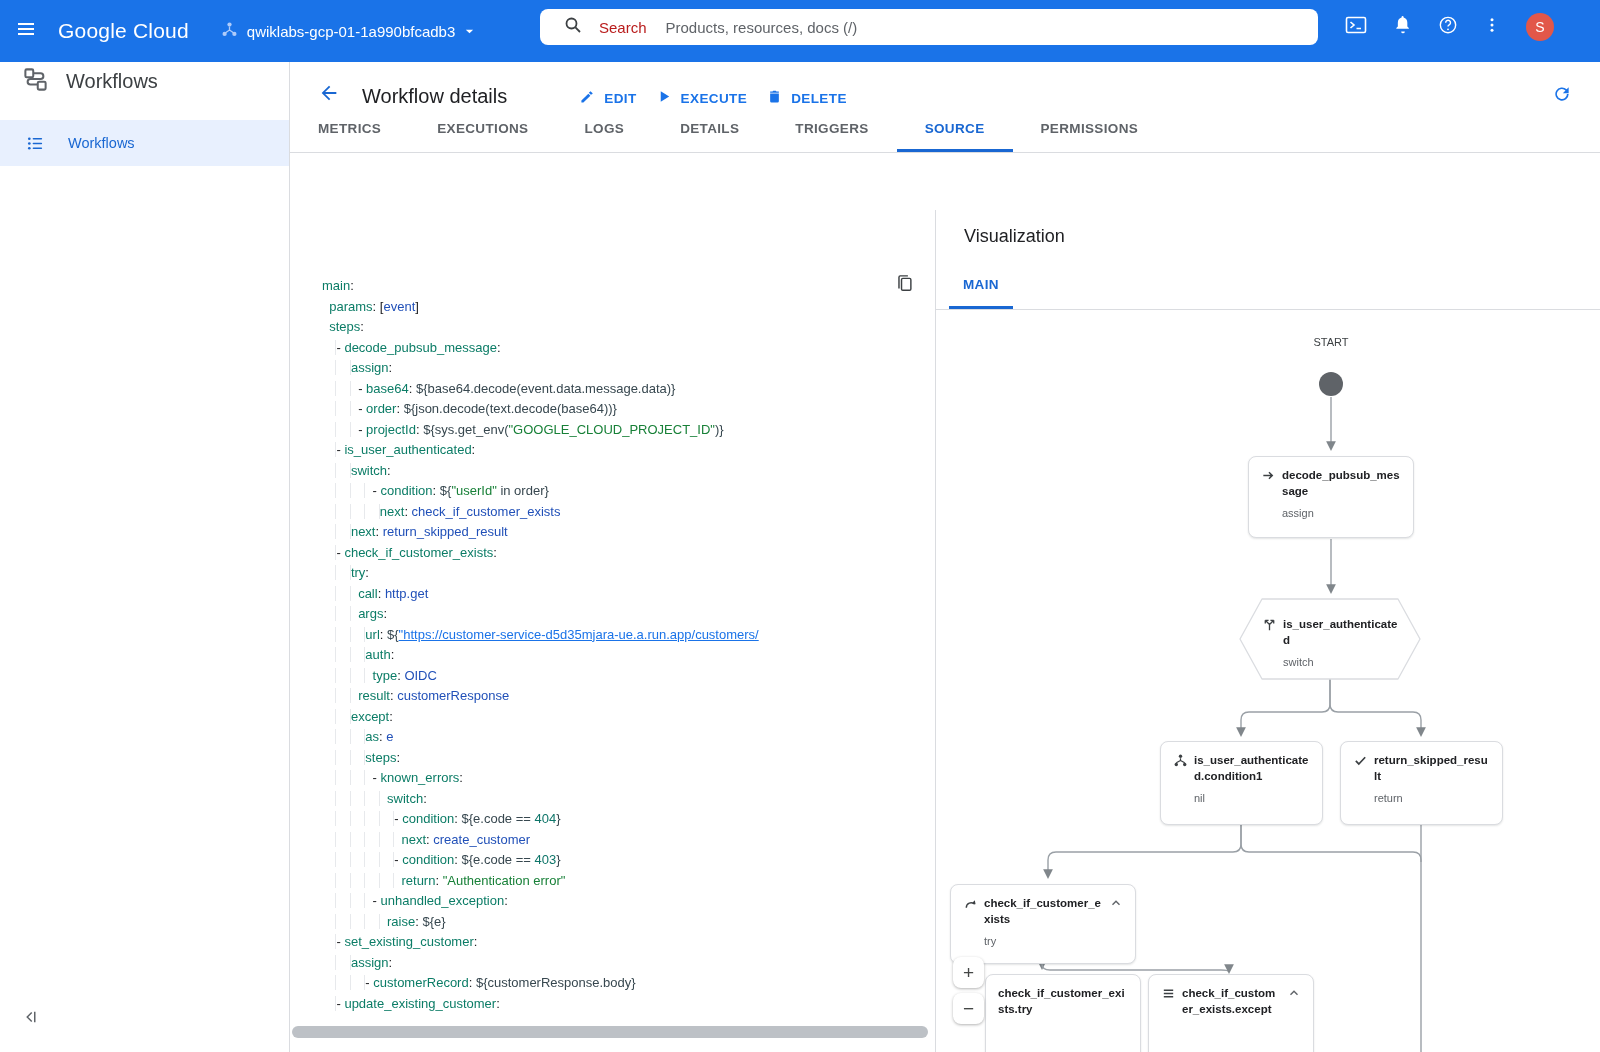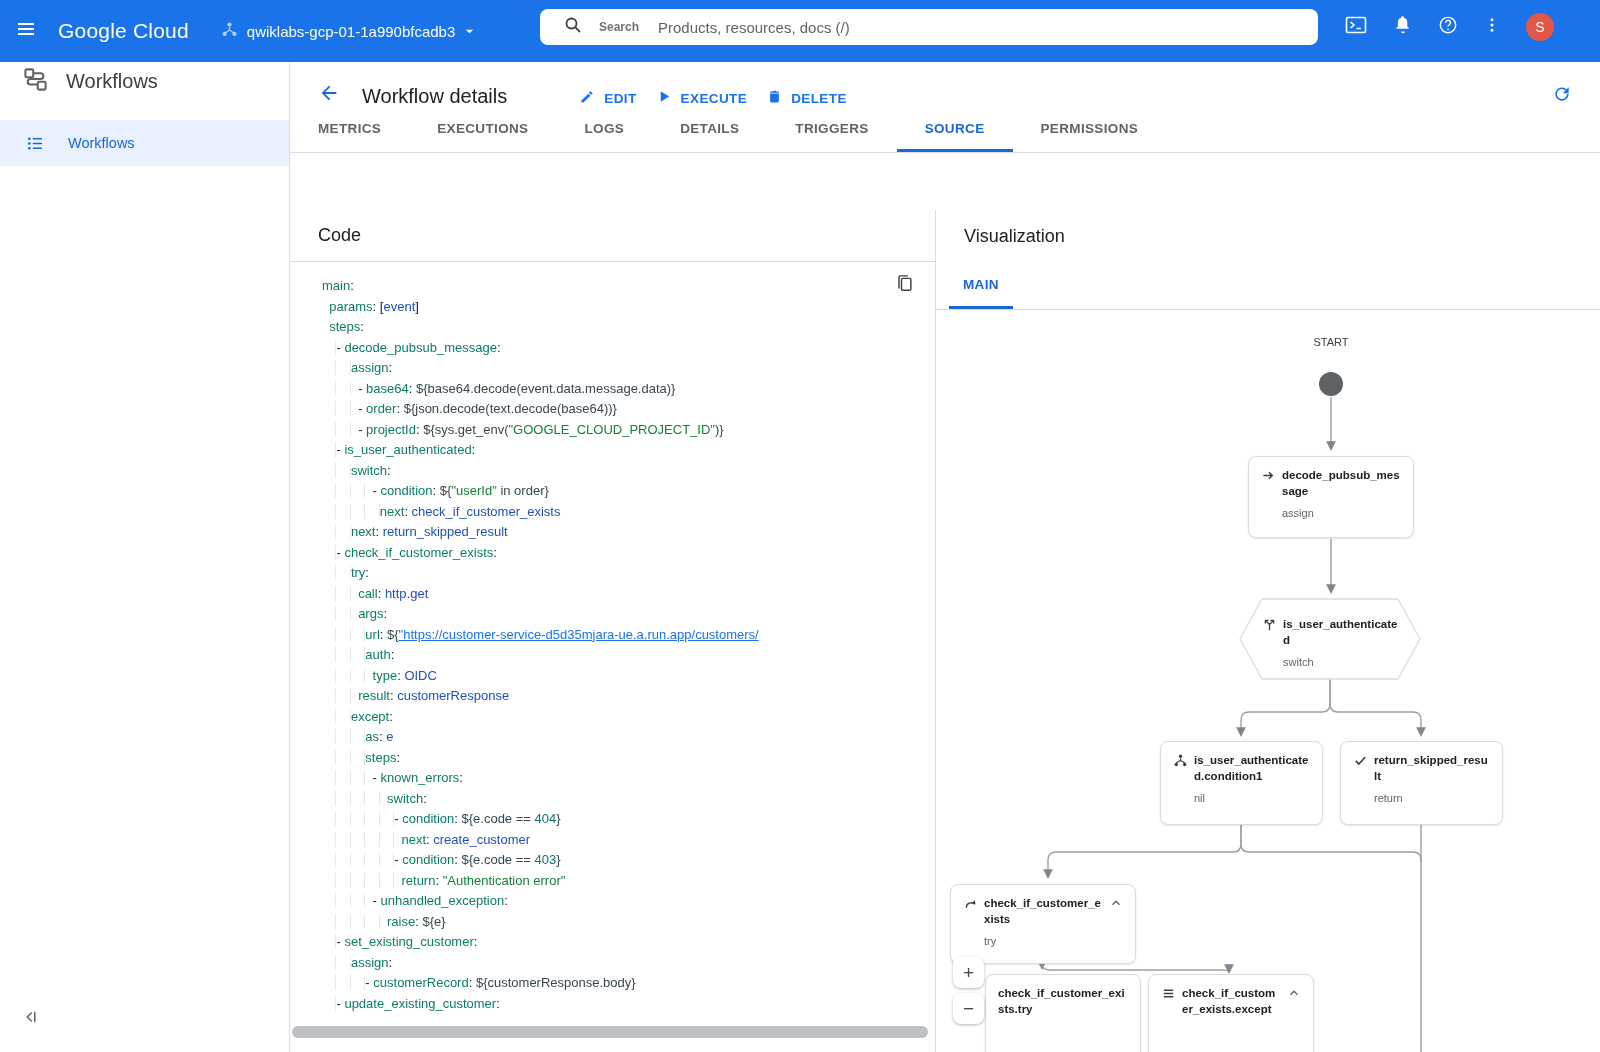--- a/index.html
+++ b/index.html
@@ -7,21 +7,21 @@
     font-family:"Liberation Sans","DejaVu Sans",sans-serif;color:#202124}
 
   
   .topbar{position:absolute;left:0;top:0;width:1600px;height:62px;background:#1a73e8;
     display:flex;align-items:center;color:#fff;z-index:30}
   .menu-btn{padding:0 16px 0 16px;display:flex;align-items:center;cursor:pointer}
   .brand{font-size:21px;font-weight:500;letter-spacing:.2px;margin-left:6px;cursor:pointer}
   .proj{display:flex;align-items:center;gap:9px;margin-left:32px;cursor:pointer;font-size:15px}
   .searchbar{position:absolute;left:540px;top:9px;width:778px;height:36px;background:#fff;
     border-radius:8px;display:flex;align-items:center;padding-left:24px;gap:17px;cursor:text}
-  .searchbar .s-label{color:#737373;font-size:12px;font-weight:700}
+  .searchbar .s-label{color:#b91c1c;font-size:15px;font-weight:400}
   .searchbar .s-hint{color:#5f6368;font-size:15px;margin-left:2px}
   .top-right{position:absolute;right:0;top:0;height:54px;display:flex;align-items:center;
     gap:25px;padding-right:46px}
   .tr-ic{display:flex;align-items:center;cursor:pointer}
   .avatar{width:28px;height:28px;border-radius:50%;background:#e25749;color:#fff;
     display:flex;align-items:center;justify-content:center;font-size:14px;font-weight:500;cursor:pointer}
 
   
   .subheader{position:absolute;left:0;top:54px;width:1600px;height:54px;background:#fff;display:flex;z-index:20}
   .sub-left{width:290px;flex:0 0 290px;border-right:1px solid #dadce0;display:flex;
@@ -231,21 +231,20 @@
       <div class="tab">LOGS</div>
       <div class="tab">DETAILS</div>
       <div class="tab">TRIGGERS</div>
       <div class="tab active">SOURCE</div>
       <div class="tab">PERMISSIONS</div>
     </div>
 
   <div class="panels">
 
     <div class="code-panel">
-      <div class="panel-header">Code</div>
       <span class="copy-btn"><span><svg width="17" height="19" viewBox="0 0 20 22" fill="none" stroke="#3c4043" stroke-width="1.7">
               <rect x="6.5" y="5" width="11" height="14" rx="1.5"></rect>
               <path d="M3.5 17V3.5A1.5 1.5 0 0 1 5 2h9"></path>
             </svg></span></span>
       <div class="code-scroll"><div class="code-line"><span class="tk-k">main</span><span class="tk-p">:</span></div><div class="code-line"><span class="tk-w">  </span><span class="tk-k">params</span><span class="tk-p">: [</span><span class="tk-v">event</span><span class="tk-p">]</span></div><div class="code-line"><span class="tk-w">  </span><span class="tk-k">steps</span><span class="tk-p">:</span></div><div class="code-line"><span class="tk-w">    </span><span class="tk-p">- </span><span class="tk-k">decode_pubsub_message</span><span class="tk-p">:</span></div><div class="code-line"><span class="tk-w">        </span><span class="tk-k">assign</span><span class="tk-p">:</span></div><div class="code-line"><span class="tk-w">          </span><span class="tk-p">- </span><span class="tk-k">base64</span><span class="tk-p">: </span><span class="tk-x">${base64.decode(event.data.message.data)}</span></div><div class="code-line"><span class="tk-w">          </span><span class="tk-p">- </span><span class="tk-k">order</span><span class="tk-p">: </span><span class="tk-x">${json.decode(text.decode(base64))}</span></div><div class="code-line"><span class="tk-w">          </span><span class="tk-p">- </span><span class="tk-k">projectId</span><span class="tk-p">: </span><span class="tk-x">${sys.get_env(</span><span class="tk-s">"GOOGLE_CLOUD_PROJECT_ID"</span><span class="tk-x">)}</span></div><div class="code-line"><span class="tk-w">    </span><span class="tk-p">- </span><span class="tk-k">is_user_authenticated</span><span class="tk-p">:</span></div><div class="code-line"><span class="tk-w">        </span><span class="tk-k">switch</span><span class="tk-p">:</span></div><div class="code-line"><span class="tk-w">              </span><span class="tk-p">- </span><span class="tk-k">condition</span><span class="tk-p">: </span><span class="tk-x">${</span><span class="tk-s">"userId"</span><span class="tk-x"> in order}</span></div><div class="code-line"><span class="tk-w">                </span><span class="tk-k">next</span><span class="tk-p">: </span><span class="tk-v">check_if_customer_exists</span></div><div class="code-line"><span class="tk-w">        </span><span class="tk-k">next</span><span class="tk-p">: </span><span class="tk-v">return_skipped_result</span></div><div class="code-line"><span class="tk-w">    </span><span class="tk-p">- </span><span class="tk-k">check_if_customer_exists</span><span class="tk-p">:</span></div><div class="code-line"><span class="tk-w">        </span><span class="tk-k">try</span><span class="tk-p">:</span></div><div class="code-line"><span class="tk-w">          </span><span class="tk-k">call</span><span class="tk-p">: </span><span class="tk-v">http.get</span></div><div class="code-line"><span class="tk-w">          </span><span class="tk-k">args</span><span class="tk-p">:</span></div><div class="code-line"><span class="tk-w">            </span><span class="tk-k">url</span><span class="tk-p">: </span><span class="tk-x">${</span><span class="tk-l">"https://customer-service-d5d35mjara-ue.a.run.app/customers/</span></div><div class="code-line"><span class="tk-w">            </span><span class="tk-k">auth</span><span class="tk-p">:</span></div><div class="code-line"><span class="tk-w">              </span><span class="tk-k">type</span><span class="tk-p">: </span><span class="tk-v">OIDC</span></div><div class="code-line"><span class="tk-w">          </span><span class="tk-k">result</span><span class="tk-p">: </span><span class="tk-v">customerResponse</span></div><div class="code-line"><span class="tk-w">        </span><span class="tk-k">except</span><span class="tk-p">:</span></div><div class="code-line"><span class="tk-w">            </span><span class="tk-k">as</span><span class="tk-p">: </span><span class="tk-v">e</span></div><div class="code-line"><span class="tk-w">            </span><span class="tk-k">steps</span><span class="tk-p">:</span></div><div class="code-line"><span class="tk-w">              </span><span class="tk-p">- </span><span class="tk-k">known_errors</span><span class="tk-p">:</span></div><div class="code-line"><span class="tk-w">                  </span><span class="tk-k">switch</span><span class="tk-p">:</span></div><div class="code-line"><span class="tk-w">                    </span><span class="tk-p">- </span><span class="tk-k">condition</span><span class="tk-p">: </span><span class="tk-x">${e.code == </span><span class="tk-n">404</span><span class="tk-x">}</span></div><div class="code-line"><span class="tk-w">                      </span><span class="tk-k">next</span><span class="tk-p">: </span><span class="tk-v">create_customer</span></div><div class="code-line"><span class="tk-w">                    </span><span class="tk-p">- </span><span class="tk-k">condition</span><span class="tk-p">: </span><span class="tk-x">${e.code == </span><span class="tk-n">403</span><span class="tk-x">}</span></div><div class="code-line"><span class="tk-w">                      </span><span class="tk-k">return</span><span class="tk-p">: </span><span class="tk-s">"Authentication error"</span></div><div class="code-line"><span class="tk-w">              </span><span class="tk-p">- </span><span class="tk-k">unhandled_exception</span><span class="tk-p">:</span></div><div class="code-line"><span class="tk-w">                  </span><span class="tk-k">raise</span><span class="tk-p">: </span><span class="tk-x">${e}</span></div><div class="code-line"><span class="tk-w">    </span><span class="tk-p">- </span><span class="tk-k">set_existing_customer</span><span class="tk-p">:</span></div><div class="code-line"><span class="tk-w">        </span><span class="tk-k">assign</span><span class="tk-p">:</span></div><div class="code-line"><span class="tk-w">            </span><span class="tk-p">- </span><span class="tk-k">customerRecord</span><span class="tk-p">: </span><span class="tk-x">${customerResponse.body}</span></div><div class="code-line"><span class="tk-w">    </span><span class="tk-p">- </span><span class="tk-k">update_existing_customer</span><span class="tk-p">:</span></div></div>
       <div class="hscroll"></div>
     </div>
 
     <div class="viz-panel">
       <div class="panel-header">Visualization</div>

